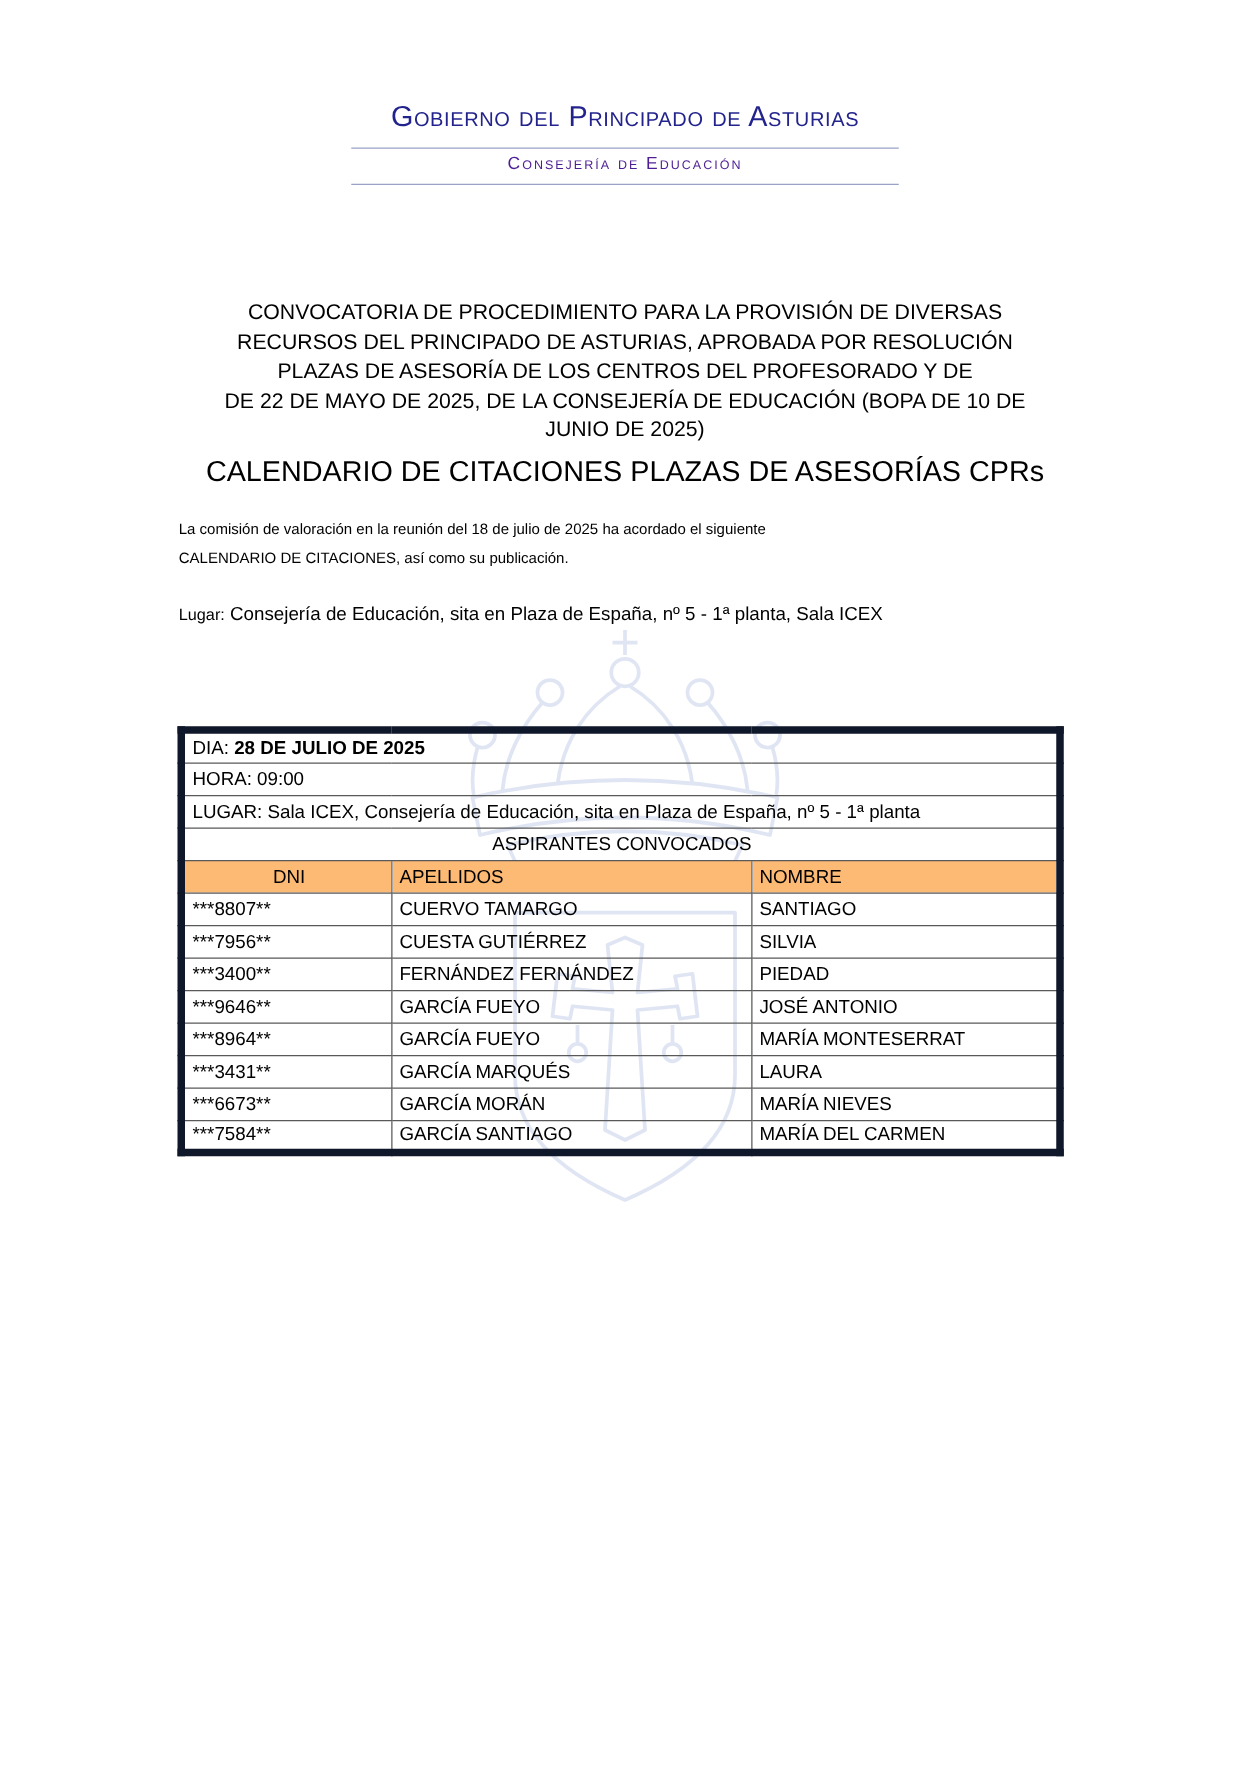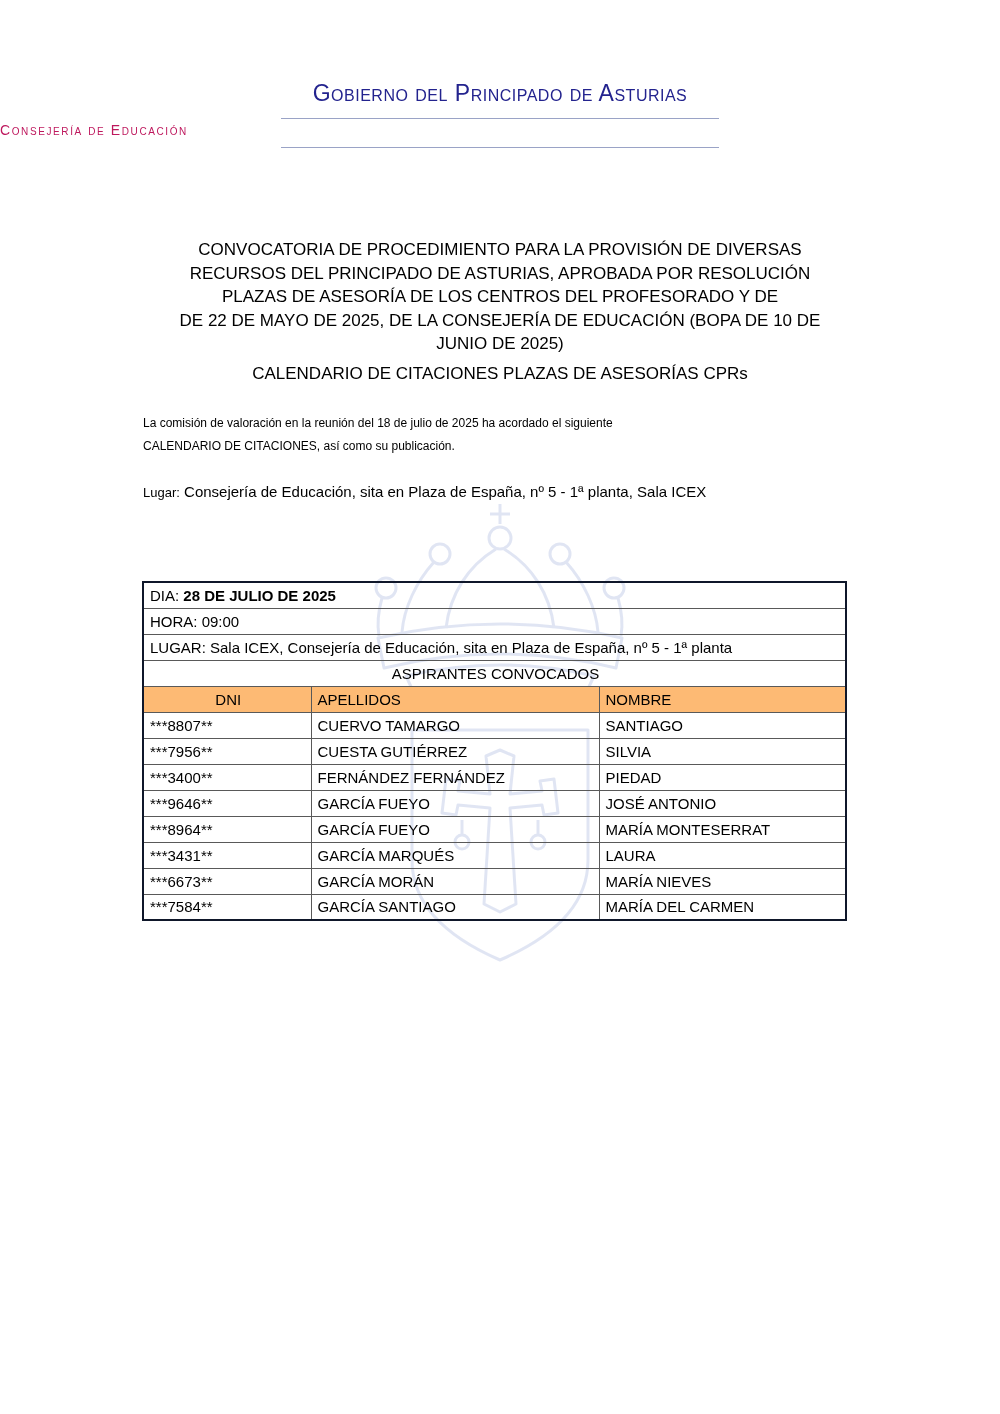--- a/index.html
+++ b/index.html
@@ -23,45 +23,45 @@
     color: #23238e;
   }
   .lh-rule {
     position: absolute; left: 281px; width: 438px;
     border-top: 1px solid #9aa3c6; height: 0;
   }
   .lh-rule.top { top: 118px; }
   .lh-rule.bottom { top: 147px; }
   .dept-name {
     position: absolute; top: 122px; left: 0; width: 100%;
-    text-align: left;
+    text-align: center;
     font-variant: small-caps;
     font-size: 14px;
     letter-spacing: 1.6px;
-    color: #be185d;
+    color: #4c1d95;
   }
 
   
   .watermark {
     position: absolute; top: 498px; left: 350px;
     width: 300px; height: 500px;
     opacity: 0.5;
     pointer-events: none;
   }
 
   
   .doc-title {
     position: absolute; top: 238px; left: 140px; width: 720px;
     text-align: center;
     font-size: 17px; line-height: 23.5px;
   }
   .doc-subtitle {
     position: absolute; top: 364px; left: 140px; width: 720px;
     text-align: center;
-    font-size: 17px;
+    font-size: 23px;
   }
   .intro {
     position: absolute; top: 412px; left: 143px; width: 720px;
     font-size: 12px; line-height: 23px;
   }
   .place-line {
     position: absolute; top: 483px; left: 143px; width: 720px;
     font-size: 15px;
   }
   .place-label { font-size: 13px; }
@@ -80,21 +80,21 @@
   table.cita td, table.cita th {
     border: 1px solid #595959;
     height: 26px;
     padding: 0 4px 0 6px;
     font-weight: normal;
     text-align: left;
     vertical-align: middle;
     white-space: nowrap;
     overflow: hidden;
   }
-  table.cita { border: 2px solid #0f172a; }
+  table.cita { border: 6px solid #0f172a; }
   table.cita .bold { font-weight: bold; }
   table.cita tr.section-row td { text-align: center; border-radius: 10px; }
   table.cita tr.colhead th { background: #fdba74; }
   table.cita tr.colhead th.center { text-align: center; }
 </style>
 </head>
 <body>
 
 <div class="page">
 

